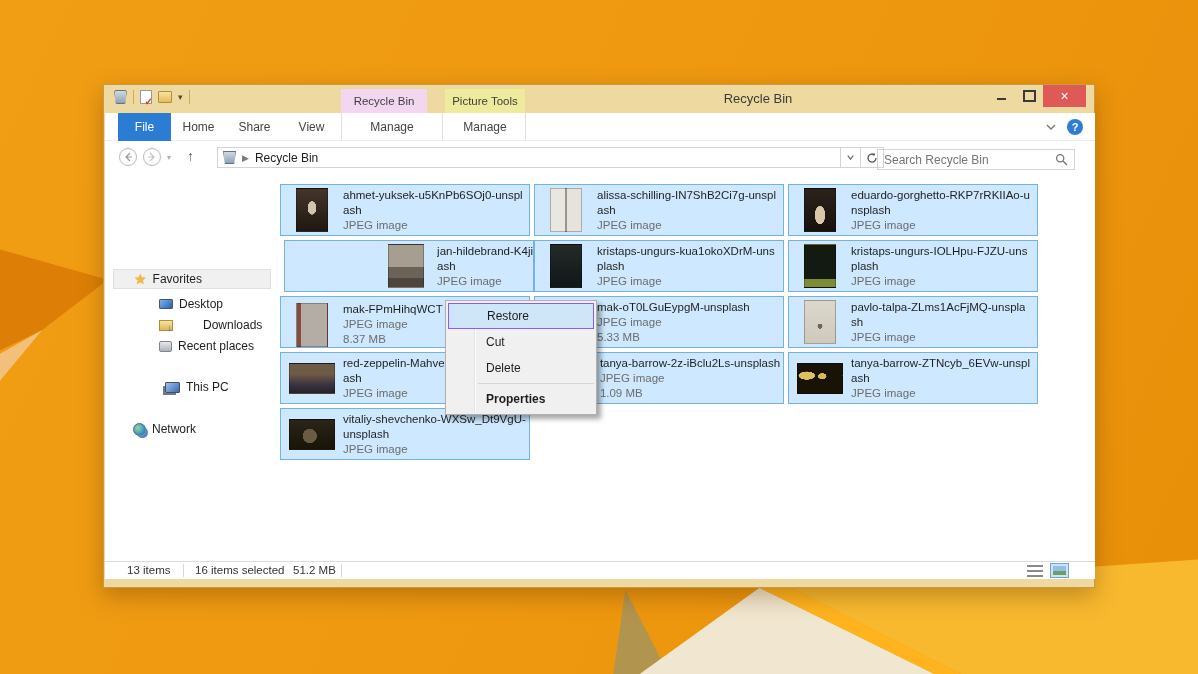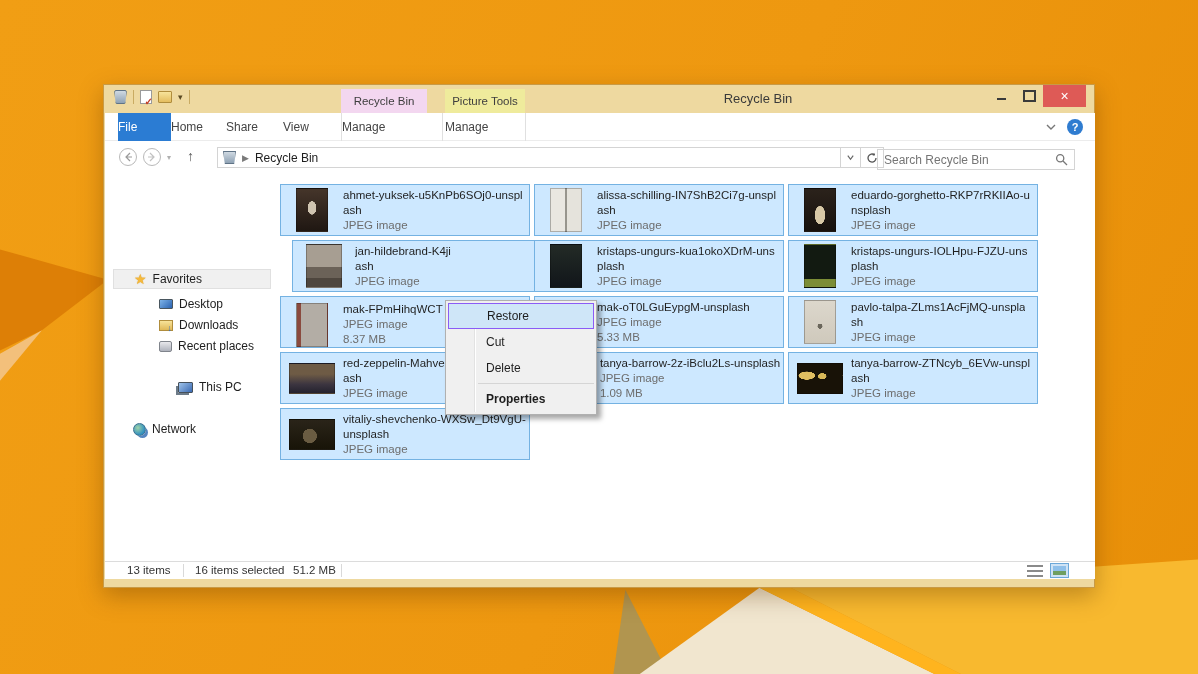--- a/index.html
+++ b/index.html
@@ -35,21 +35,21 @@
   .win-title { position:absolute; left:554px; top:6px; width:200px; text-align:center; font-size:13px; color:#3a3a3a; }
 
   .caption-buttons { position:absolute; right:8px; top:0; height:22px; display:flex; align-items:center; }
   .cap-btn { width:28px; height:22px; display:flex; align-items:center; justify-content:center; color:#3a3a3a; font-size:12px; }
   .cap-min::after { content:""; width:9px; height:2px; background:#3a3a3a; margin-top:6px; }
   .cap-max::after { content:""; width:9px; height:8px; border:2px solid #3a3a3a; }
   .cap-close { width:43px; height:22px; background:#de5a56; display:flex; align-items:center; justify-content:center; color:#fff; font-size:14px; }
 
   
   .tabrow { position:absolute; left:1px; top:28px; width:990px; height:28px; background:#fff; border-bottom:1px solid #ececec; }
-  .tab { position:absolute; top:0; height:28px; line-height:28px; font-size:12px; color:#444; }
+  .tab { position:absolute; top:0; height:28px; line-height:28px; text-align:center; font-size:12px; color:#444; }
   .tab-file { left:13px; width:53px; background:#2b7cd3; color:#fff; }
   .tab-home { left:66px; width:55px; }
   .tab-share { left:121px; width:57px; }
   .tab-view { left:178px; width:57px; }
   .tab-manage1 { left:236px; width:102px; border-left:1px solid #e0e0e0; border-right:1px solid #e0e0e0; }
   .tab-manage2 { left:340px; width:81px; border-right:1px solid #e0e0e0; }
   .ribbon-collapse { position:absolute; right:38px; top:8px; width:12px; height:12px; }
   .help-btn { position:absolute; right:12px; top:6px; width:16px; height:16px; border-radius:50%; background:#2f7cd0; color:#fff; font-size:11px; font-weight:bold; text-align:center; line-height:16px; }
 
   
@@ -208,29 +208,29 @@
 
     <div class="sidebar">
       <div class="side-item fav-hl" style="top:96px; left:2px;">
         <span class="si-star" style="margin-left:20px;">★</span>
         <span class="lbl">Favorites</span>
       </div>
       <div class="side-item" style="top:121px; left:48px;">
         <span class="si-monitor"></span>
         <span class="lbl">Desktop</span>
       </div>
-      <div class="side-item" style="top:142px; left:48px;">
+      <div class="side-item" style="top:142px; left:48px;gap:24px;">
         <span class="si-folder"></span>
         <span class="lbl">Downloads</span>
       </div>
       <div class="side-item" style="top:163px; left:48px;">
         <span class="si-recent"></span>
         <span class="lbl">Recent places</span>
       </div>
-      <div class="side-item" style="top:204px; left:35px;padding-left:32px;">
+      <div class="side-item" style="top:204px; left:22px;padding-left:32px;">
         <span class="si-pc"></span>
         <span class="lbl">This PC</span>
       </div>
       <div class="side-item" style="top:246px; left:22px;">
         <span class="si-net"></span>
         <span class="lbl">Network</span>
       </div>
     </div>
 
     <div class="grid">
@@ -259,21 +259,21 @@
         <div class="thumbwrap">
             <div class="thumb tp t3"></div>
           </div>
         <div class="tinfo">
             <div>eduardo-gorghetto-RKP7rRKIIAo-u</div>
             <div>nsplash</div>
             <div class="ftype">JPEG image</div>
           </div>
       </div>
 
-      <div class="tile" style="left:12px;top:56px;">
+      <div class="tile" style="left:4px;top:56px;justify-content:flex-end;">
         <div class="thumbwrap">
             <div class="thumb ts t4"></div>
           </div>
         <div class="tinfo">
             <div>jan-hildebrand-K4ji</div>
             <div>ash</div>
             <div class="ftype">JPEG image</div>
           </div>
       </div>
       <div class="tile" style="left:254px;top:56px;">

